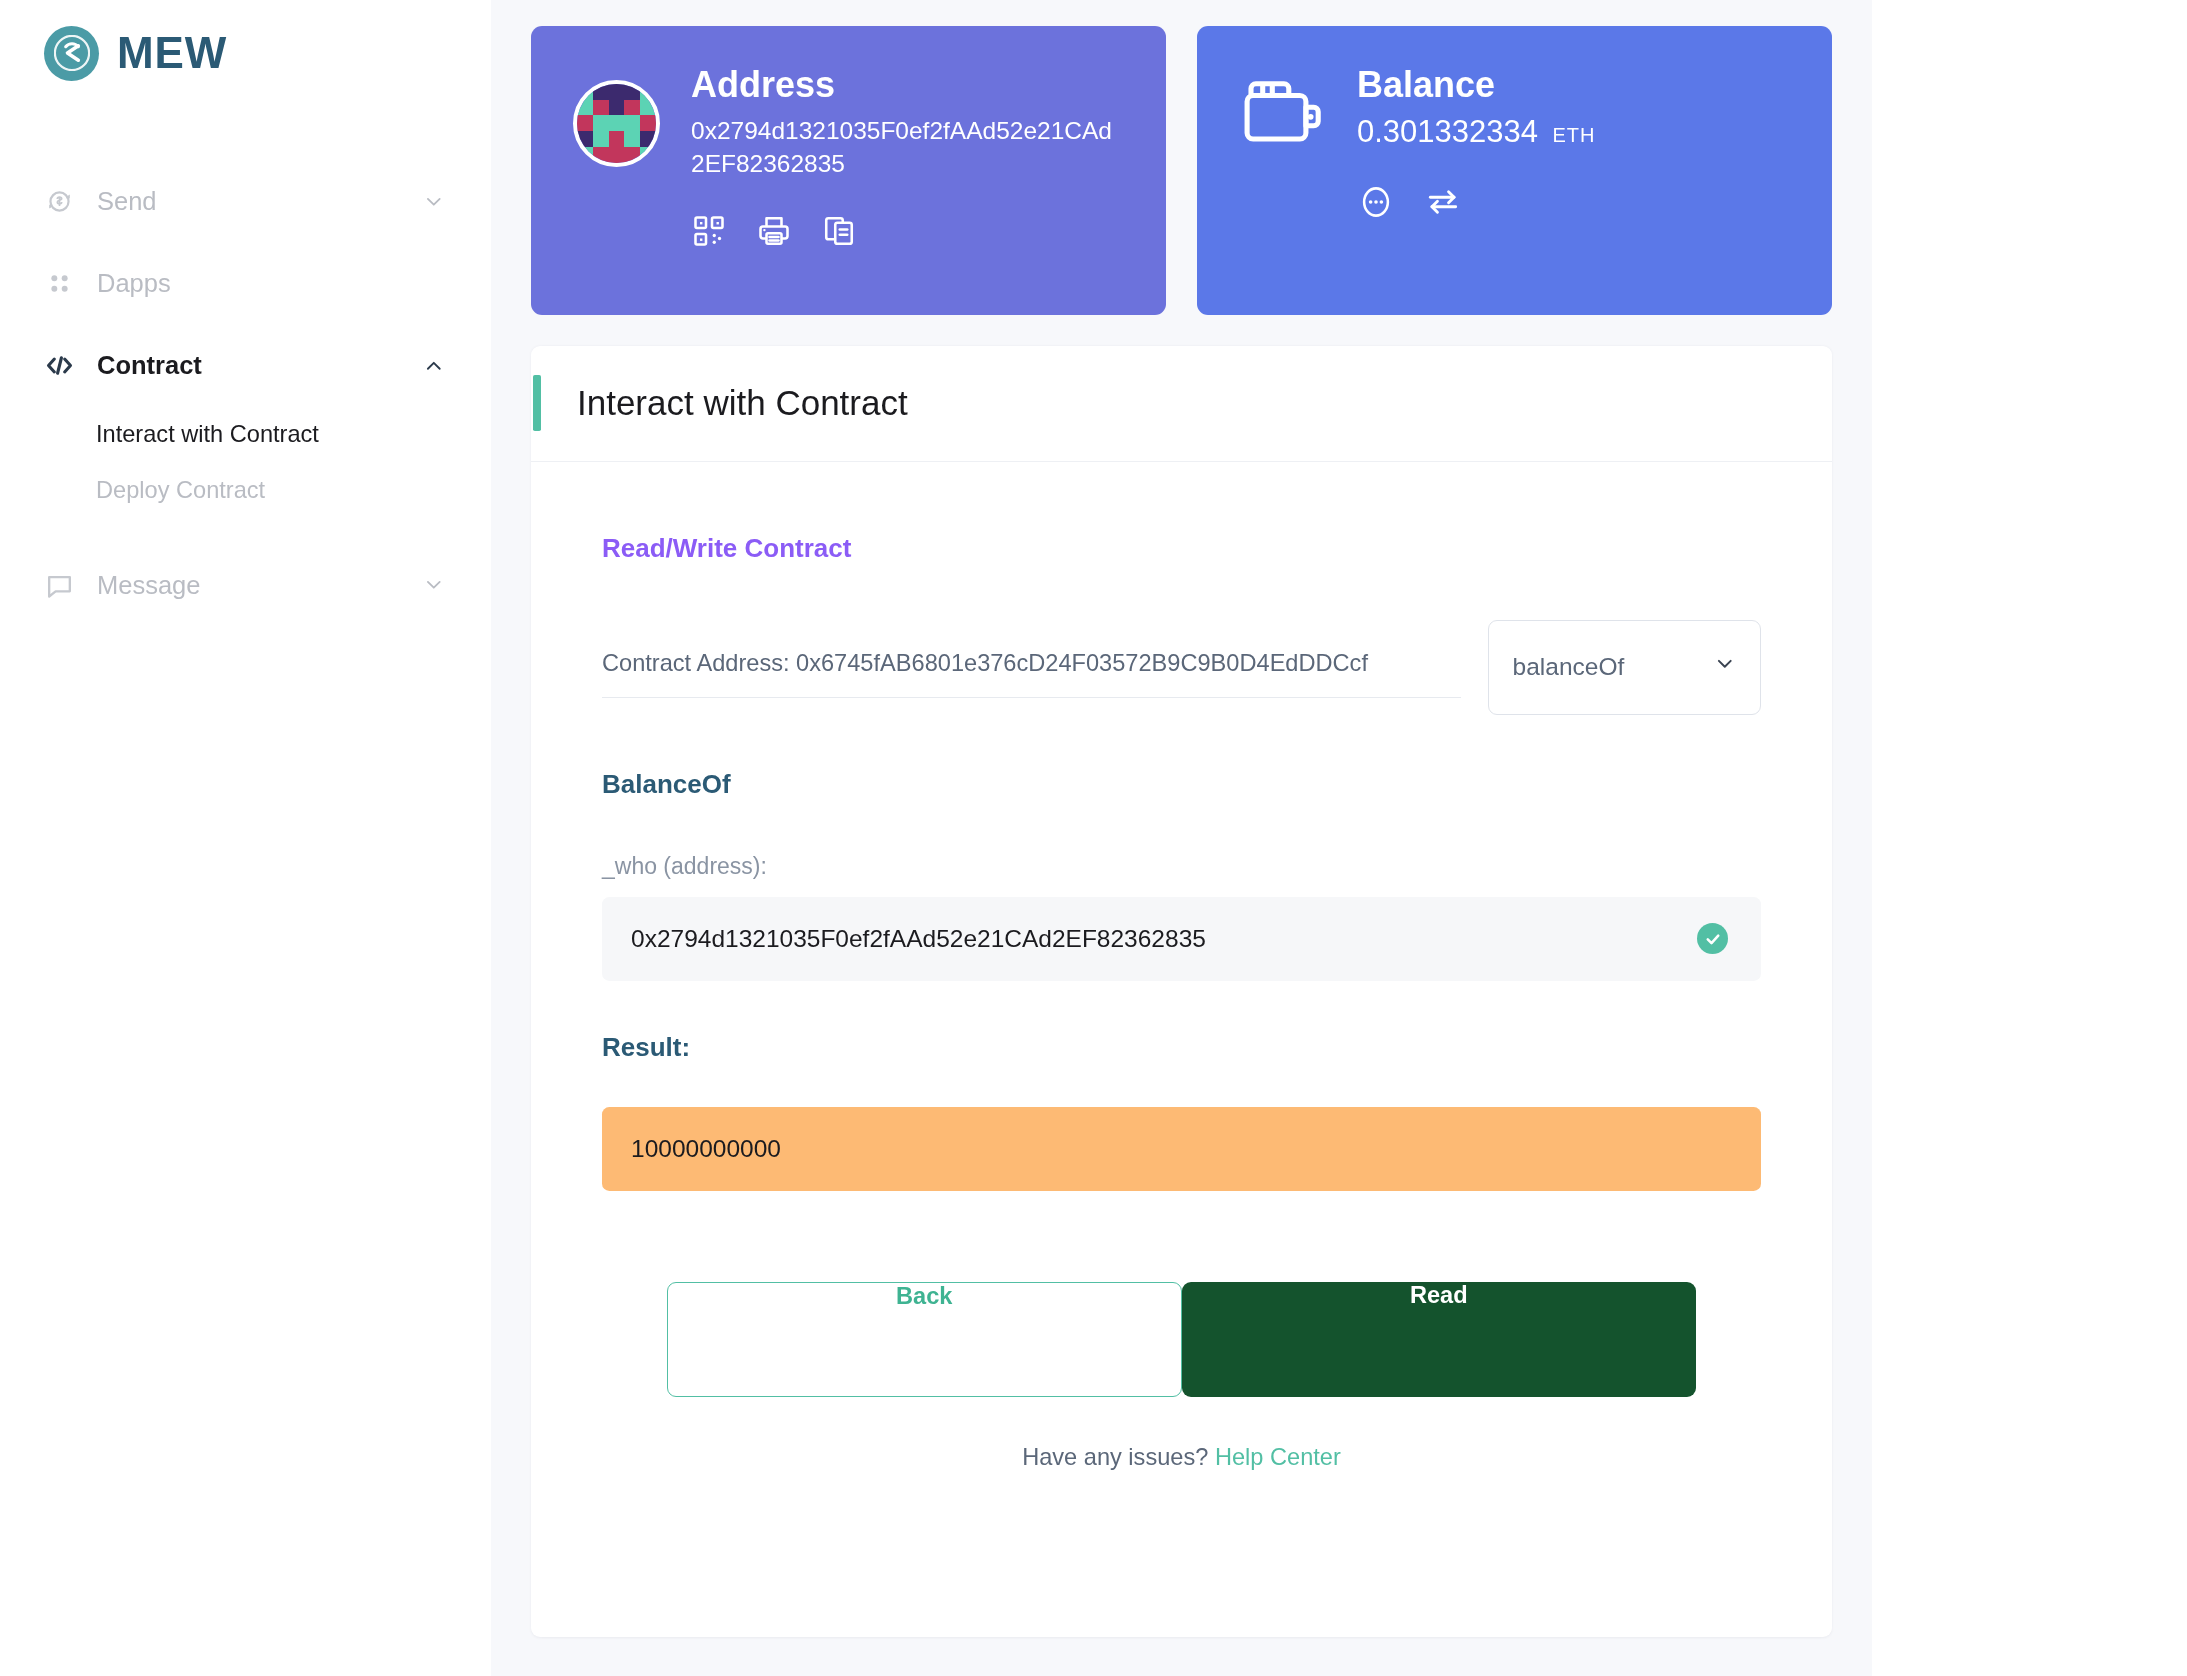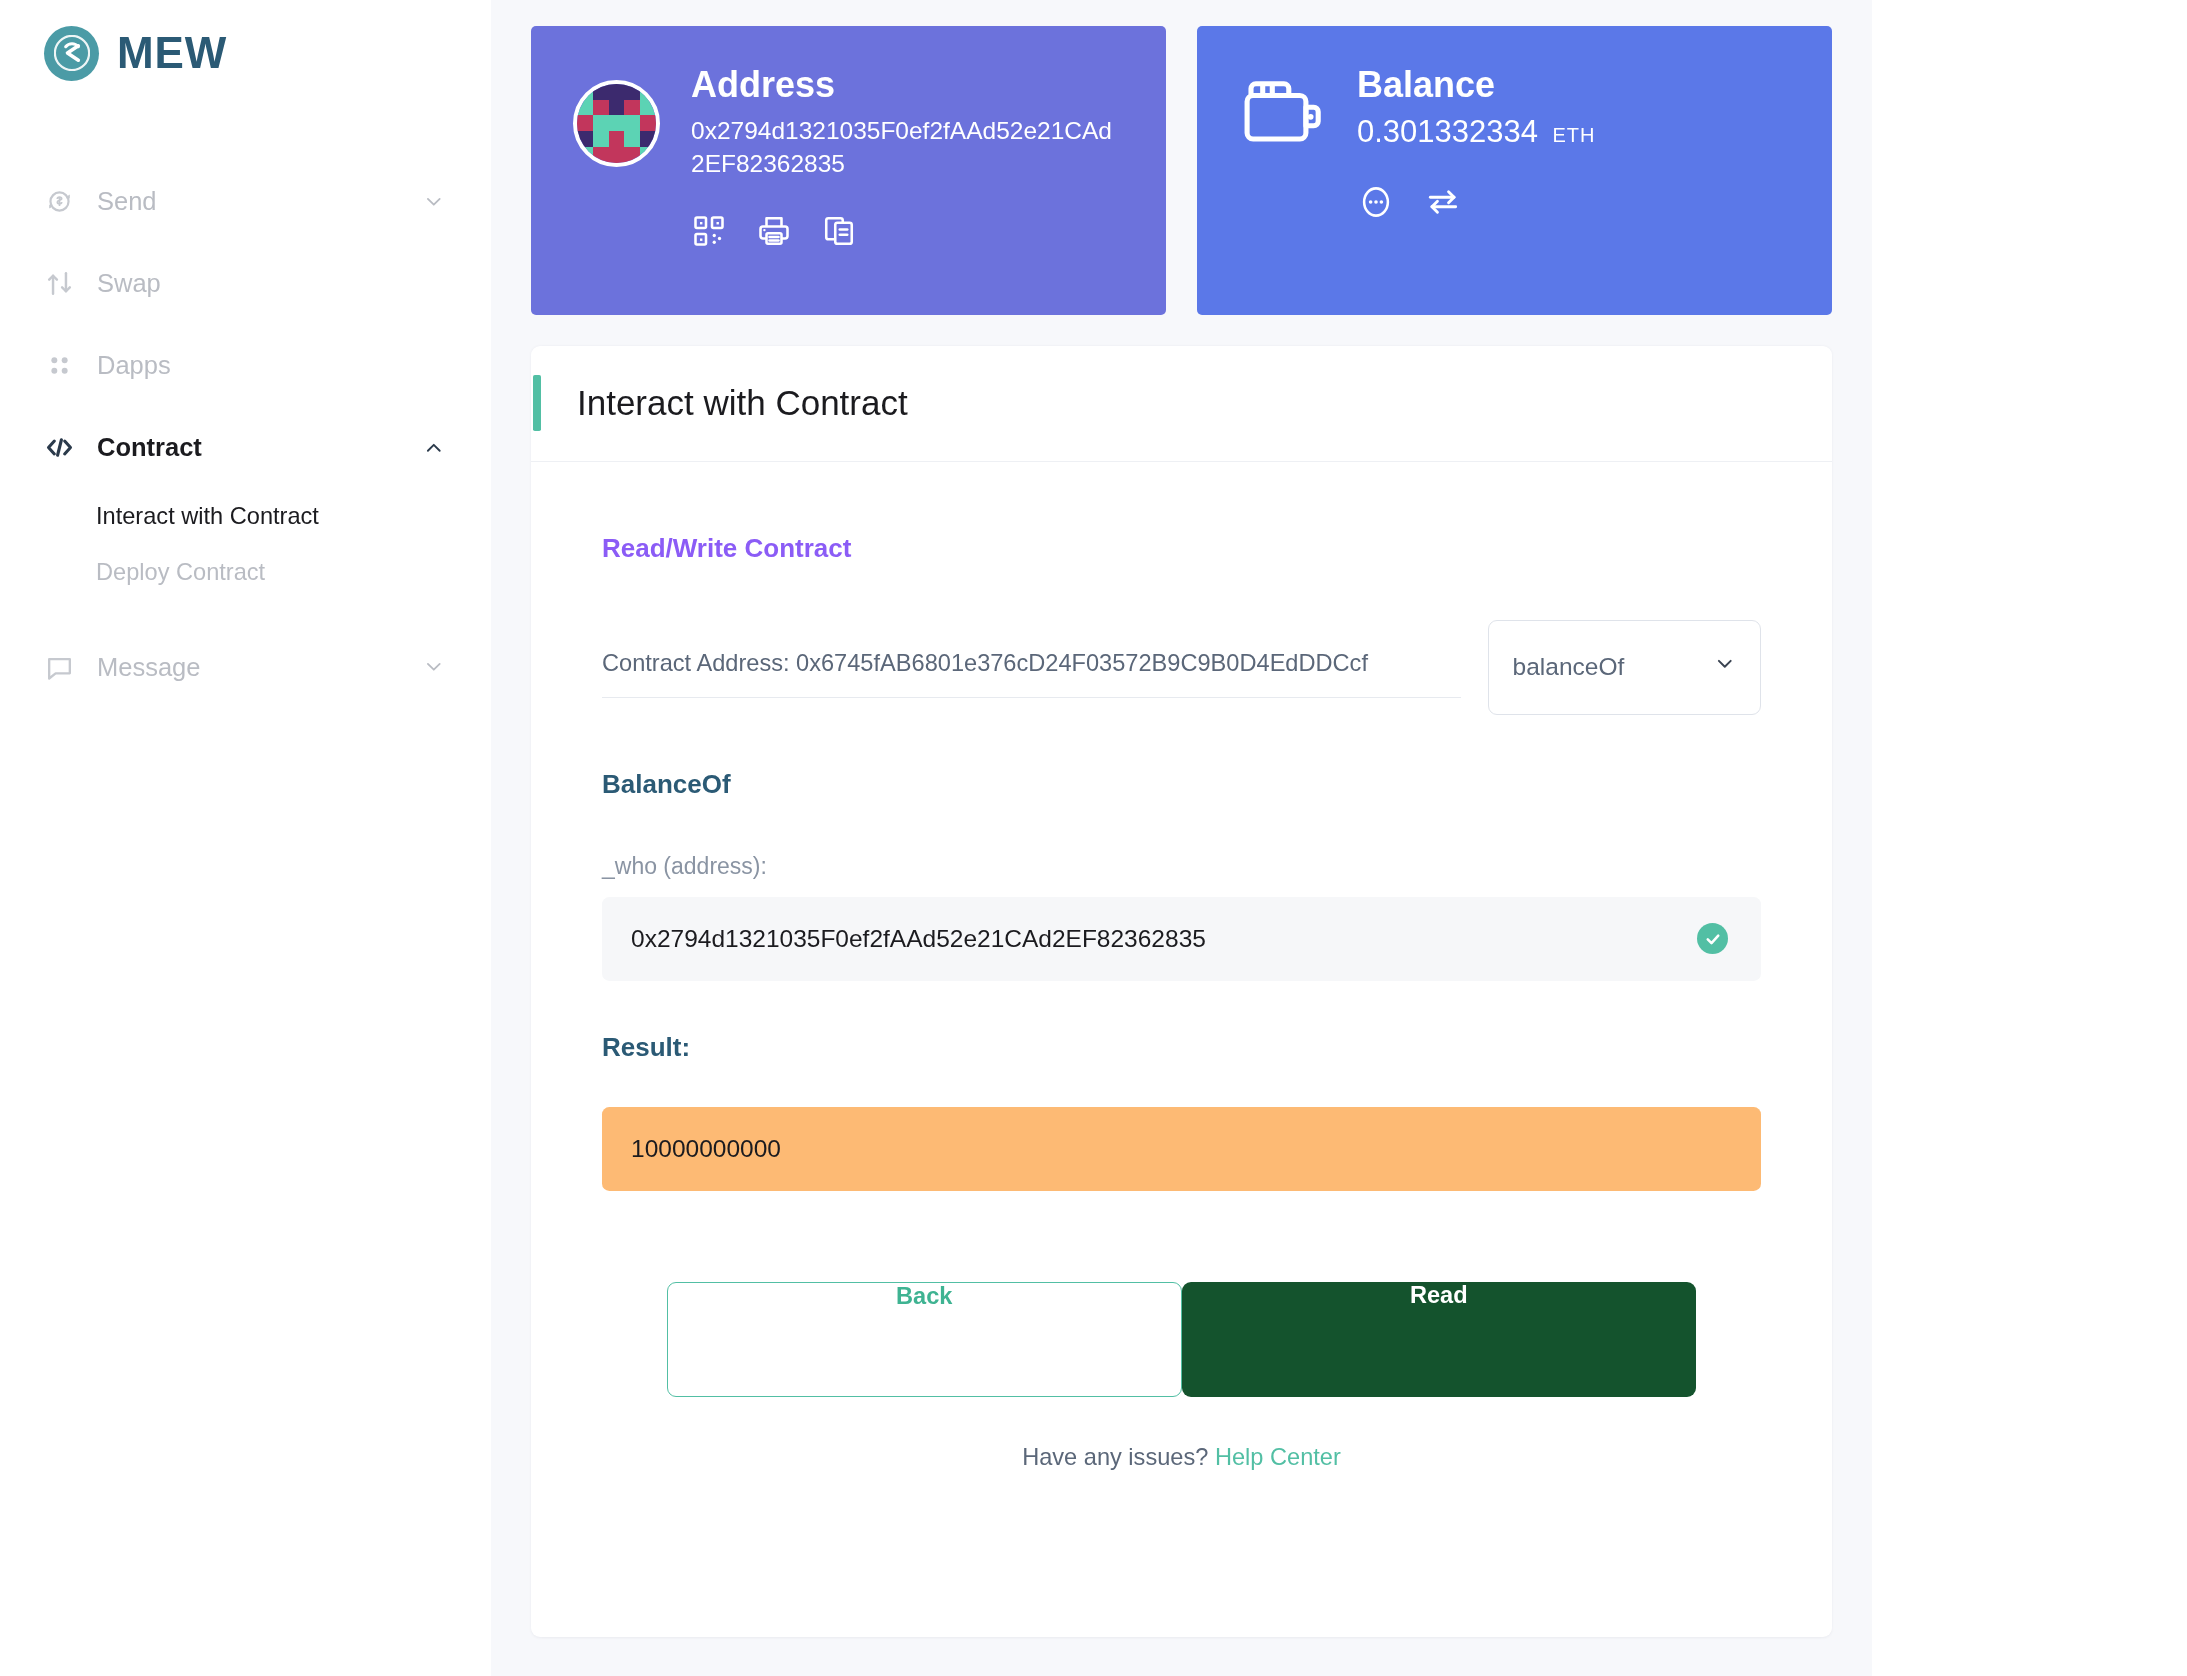--- a/index.html
+++ b/index.html
@@ -79,21 +79,21 @@
     position: relative;
     overflow: hidden;
   }
   .cards {
     display: flex;
     gap: 31px;
     margin-bottom: 31px;
   }
   .card {
     flex: 1;
-    border-radius: 5px;
+    border-radius: 11px;
     height: 289px;
     padding: 38px 42px;
     display: flex;
     gap: 31px;
     color: #ffffff;
     position: relative;
   }
   .card-address { background: #6c72dc; }
   .card-balance { background: #5b78e8; }
   .avatar {
@@ -309,32 +309,20 @@
           </svg>
         </span>
         <span class="nav-label">Send</span>
         <span class="nav-chevron">
           <svg width="23.6" height="23.6" viewBox="0 0 24 24" fill="none" stroke="currentColor" stroke-width="1.8" stroke-linecap="round" stroke-linejoin="round">
               <polyline points="6 9 12 15 18 9"></polyline>
             </svg>
         </span>
       </div>
 
-      <div class="nav-item">
-        <span class="nav-icon">
-          <svg width="31" height="31" viewBox="0 0 24 24" fill="none" stroke="#c6c9cf" stroke-width="1.9" stroke-linecap="round" stroke-linejoin="round">
-            <path d="M7 20V6"></path>
-              <polyline points="4 9 7 6 10 9"></polyline>
-            <path d="M17 4v14"></path>
-              <polyline points="14 15 17 18 20 15"></polyline>
-          </svg>
-        </span>
-        <span class="nav-label">Swap</span>
-        <span class="nav-chevron"></span>
-      </div>
 
       <div class="nav-item">
         <span class="nav-icon">
           <svg width="31" height="31" viewBox="0 0 24 24" fill="#c6c9cf">
             <circle cx="8" cy="8" r="2.3"></circle>
               <circle cx="16" cy="8" r="2.3"></circle>
             <circle cx="8" cy="16" r="2.3"></circle>
               <circle cx="16" cy="16" r="2.3"></circle>
           </svg>
         </span>

